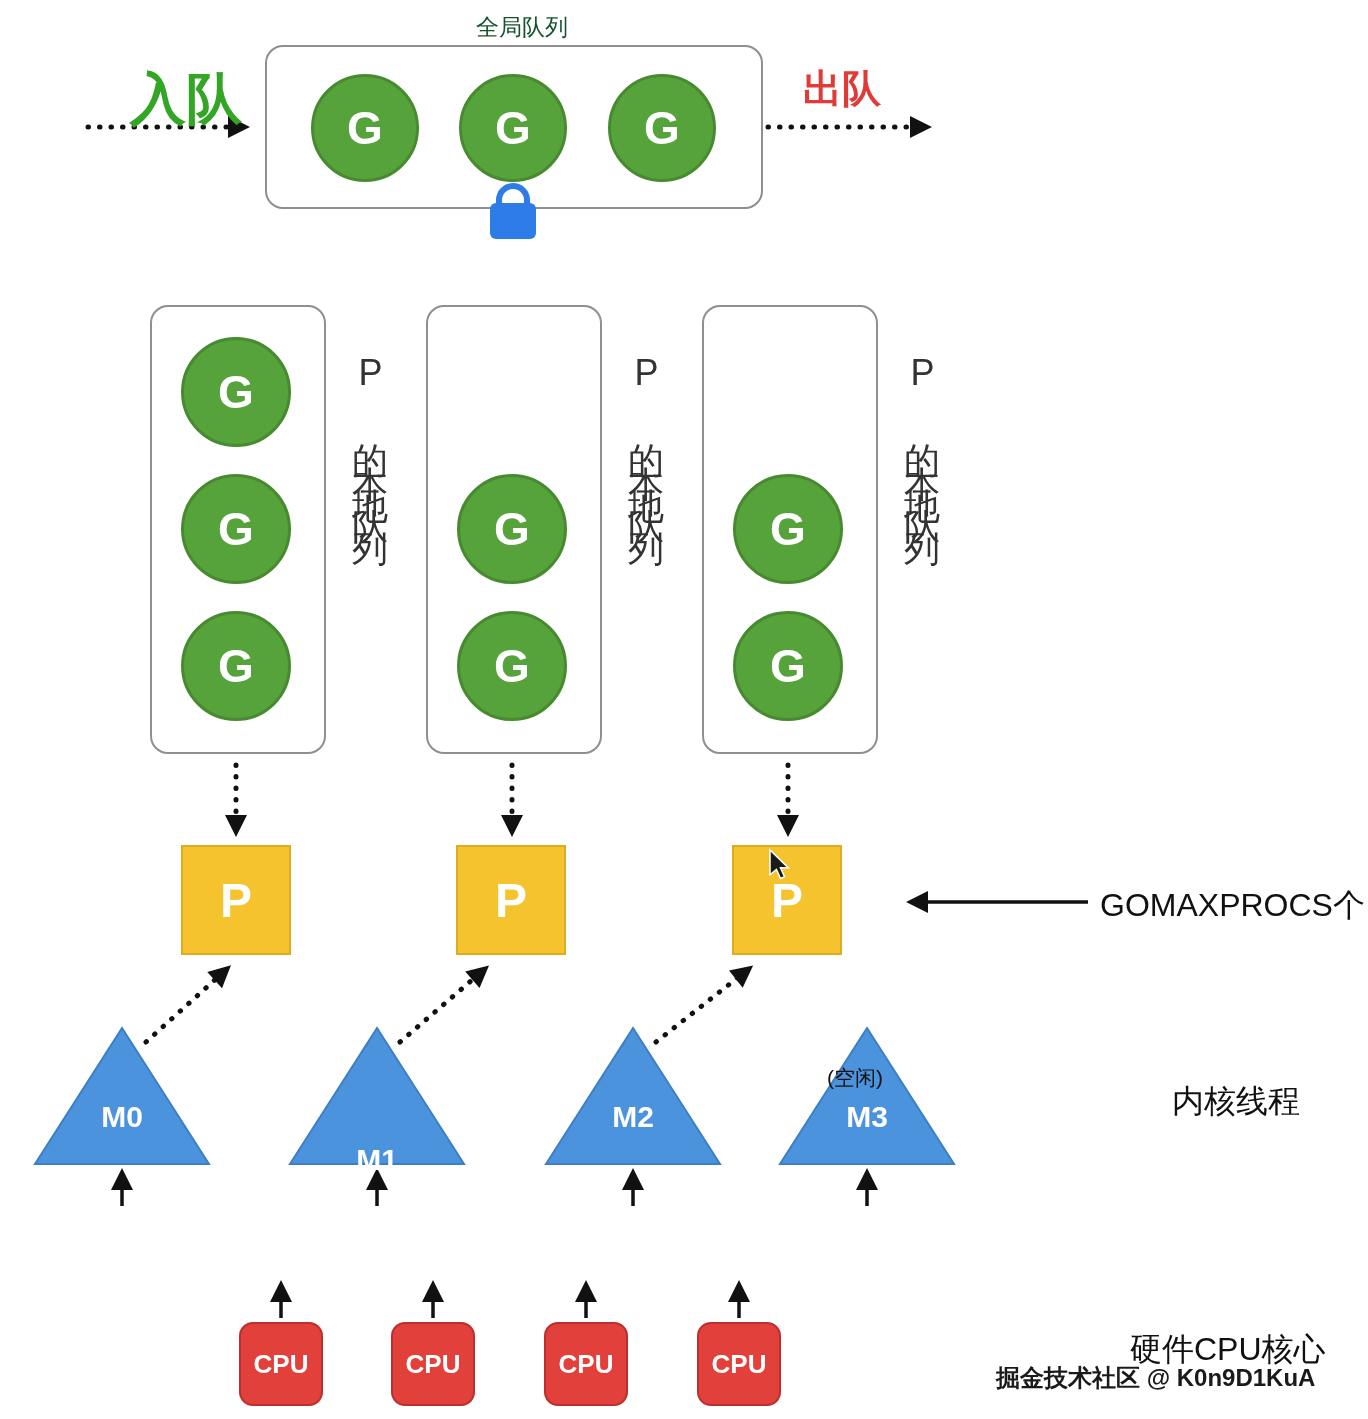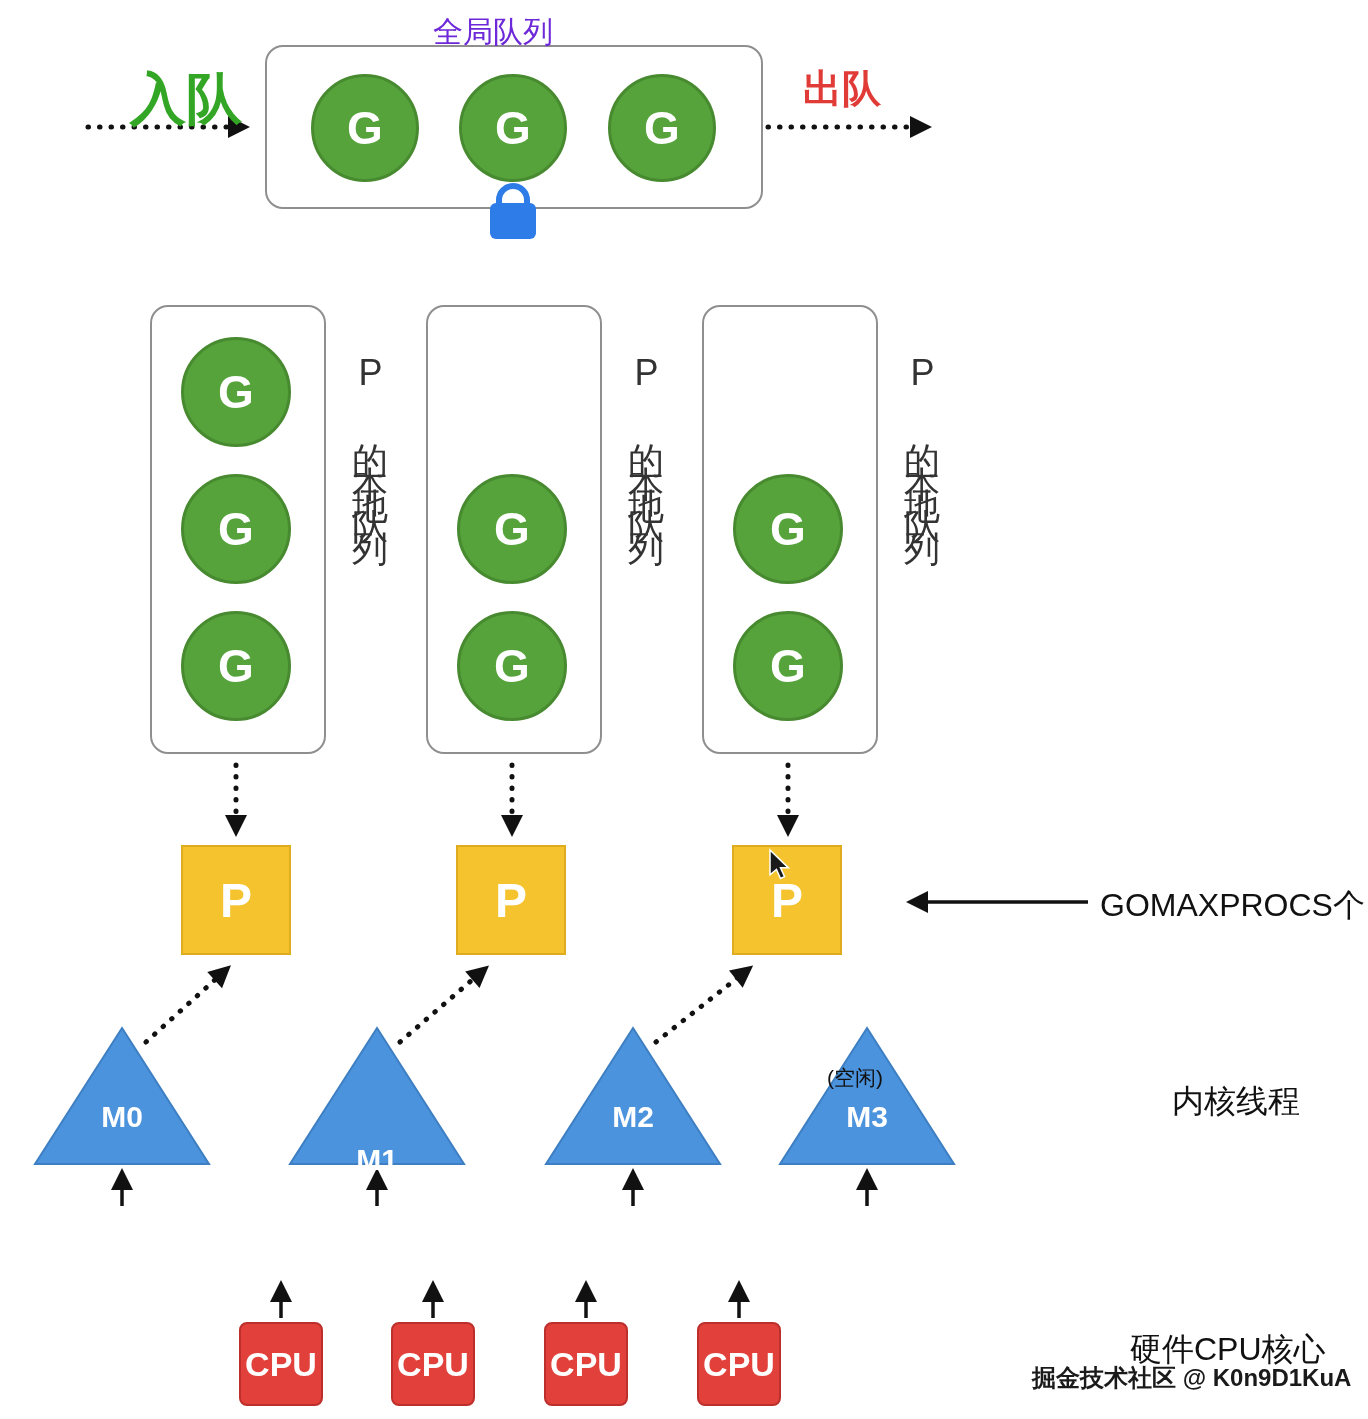--- a/index.html
+++ b/index.html
@@ -29,39 +29,39 @@
     box-sizing:border-box;
   }
   .p-square{
     width:110px;height:110px;
     background:#f4c32e;border:2px solid #e0ac1f;
     color:#ffffff;font-weight:bold;font-size:48px;
     display:flex;align-items:center;justify-content:center;
     box-sizing:border-box;
   }
   .cpu-box{
-    width:84px;height:84px;border-radius:8px;
+    width:84px;height:84px;border-radius:14px;
     background:#e2403a;border:2px solid #bd2f2c;
-    color:#ffffff;font-size:34px;font-weight:bold;
+    color:#ffffff;font-size:26px;font-weight:bold;
     display:flex;align-items:center;justify-content:center;
     box-sizing:border-box;
   }
   .os-bar{
     left:8px;top:1207px;width:1012px;height:68px;
     background:#9a4ecb;
     color:#ffffff;font-size:32px;font-weight:bold;
     display:flex;align-items:center;justify-content:center;
   }
   .vlabel{
     writing-mode:vertical-lr;
     text-orientation:upright;
     font-size:36px;letter-spacing:22px;color:#333333;
     white-space:nowrap;
   }
-  .title-label{font-size:30px;color:#6d28d9;}
+  .title-label{font-size:23px;color:#14532d;margin-left:43px;}
   .enqueue{font-size:56px;font-weight:bold;color:#34a625;}
   .dequeue{font-size:39px;font-weight:bold;color:#e03b37;}
   .side-label{font-size:32px;color:#111111;}
   .m-label{width:90px;text-align:center;font-size:30px;font-weight:bold;color:#ffffff;}
   .idle-note{font-size:21px;color:#111111;}
   .watermark{font-size:24px;font-weight:bold;color:#1a1a1a;}
 </style>
 </head>
 <body>
 
@@ -157,15 +157,15 @@
   <div class="m-label layer-label" style="left:332px;top:1100px;margin-top:43px;">M1</div>
   <div class="m-label layer-label" style="left:588px;top:1100px;">M2</div>
   <div class="m-label layer-label" style="left:822px;top:1100px;">M3</div>
 
   <div class="idle-note layer-label" style="left:827px;top:1064px;">(空闲)</div>
 
   <div class="side-label layer-label" style="left:1172px;top:1080px;">内核线程</div>
 
   <div class="side-label layer-label" style="left:1130px;top:1328px;">硬件CPU核心</div>
 
-  <div class="watermark layer-label" style="left:1032px;top:1362px;">掘金技术社区 @ K0n9D1KuA</div>
+  <div class="watermark layer-label" style="left:996px;top:1362px;">掘金技术社区 @ K0n9D1KuA</div>
 
 </div>
 
 </body></html>

